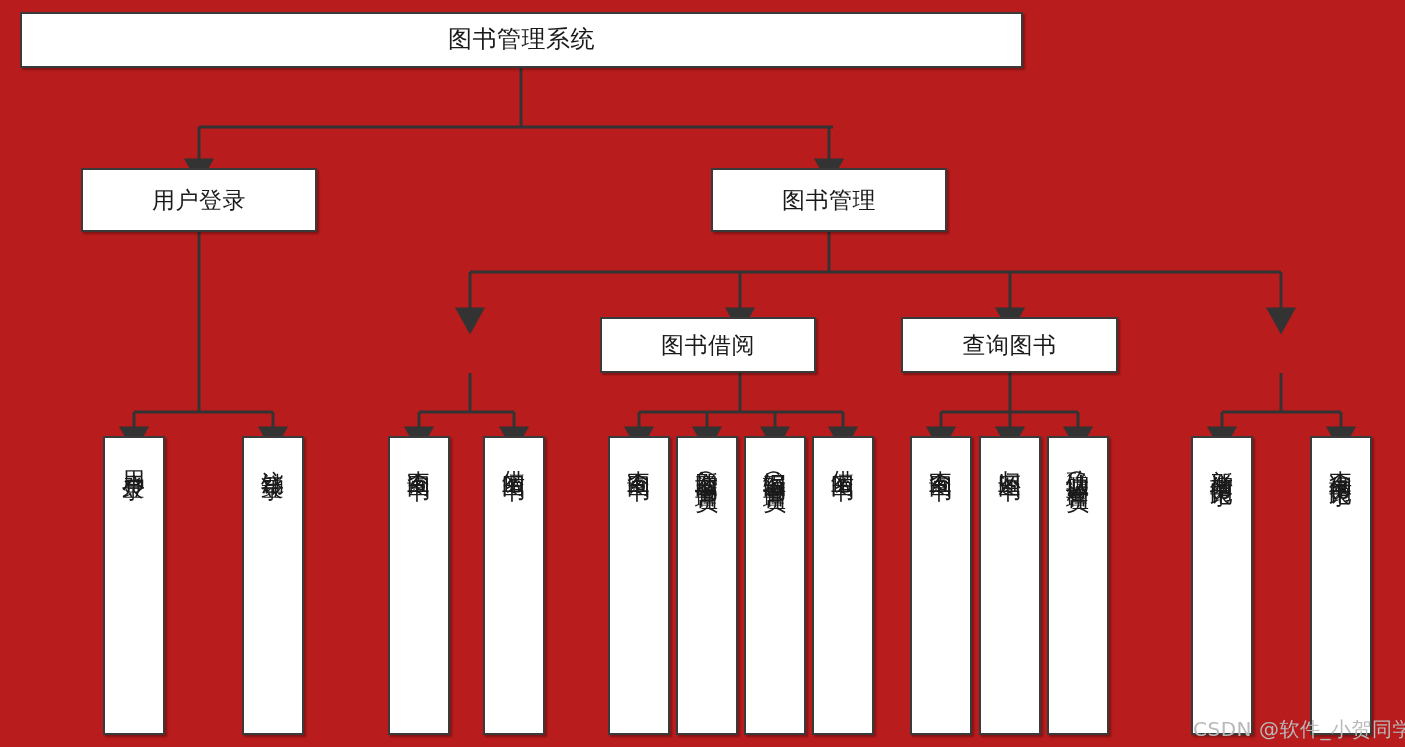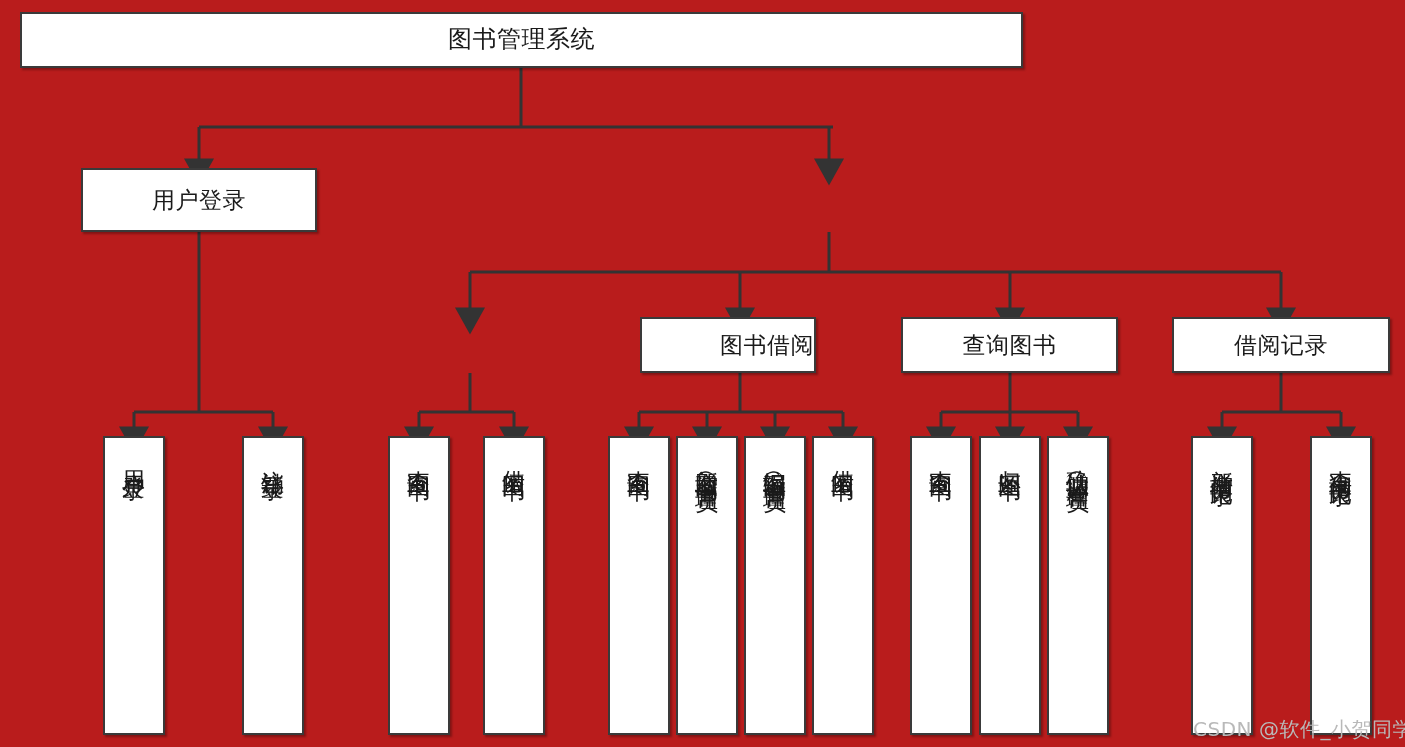--- a/index.html
+++ b/index.html
@@ -123,29 +123,29 @@
     </g>
   </svg>
 
   <div class="node horizontal root" style="left:20px; top:12px; width:1003px; height:56px;">
     <span class="label">图书管理系统</span>
   </div>
 
   <div class="node horizontal" style="left:81px; top:168px; width:236px; height:64px;">
     <span class="label">用户登录</span>
   </div>
+  <div class="node horizontal" style="left:711px; top:168px; width:236px; height:64px;">
+    <span class="label">图书管理</span>
+  </div>
 
-  <div class="node horizontal" style="left:640px; top:317px; width:176px; height:56px;justify-content:flex-end;">
+  <div class="node horizontal" style="left:600px; top:317px; width:216px; height:56px;">
     <span class="label">图书借阅</span>
   </div>
   <div class="node horizontal" style="left:901px; top:317px; width:217px; height:56px;">
     <span class="label">查询图书</span>
-  </div>
-  <div class="node horizontal" style="left:1172px; top:317px; width:218px; height:56px;">
-    <span class="label">借阅记录</span>
   </div>
 
   <div class="node vertical" style="left:103px; top:436px; width:62px; height:299px;">
     <span class="label">用户登录</span>
   </div>
   <div class="node vertical" style="left:242px; top:436px; width:62px; height:299px;">
     <span class="label">注销登录</span>
   </div>
 
   <div class="node vertical" style="left:388px; top:436px; width:62px; height:299px;">

